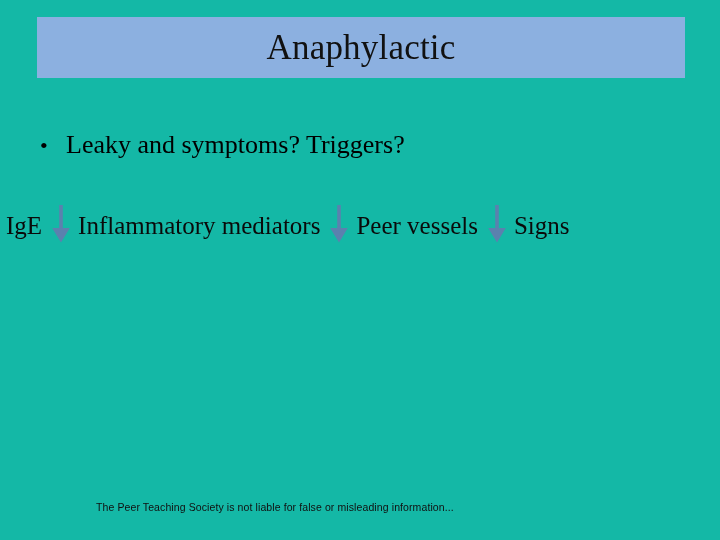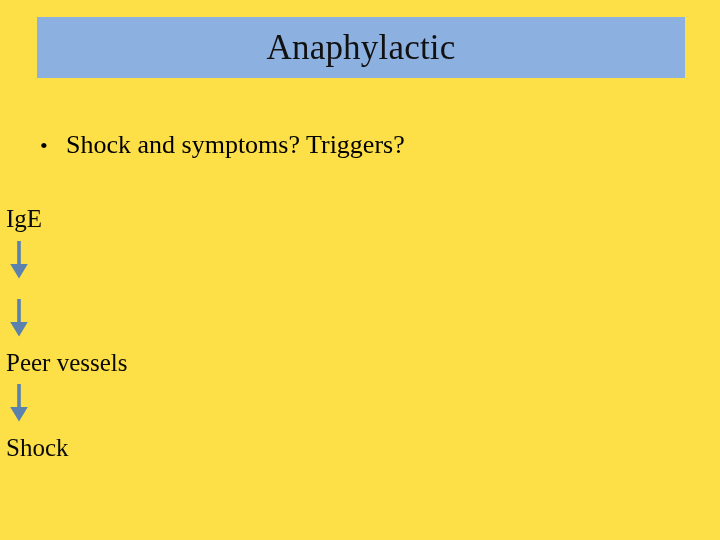--- a/index.html
+++ b/index.html
@@ -10,21 +10,21 @@
     width: 720px;
     height: 540px;
     background: #ffffff;
     font-family: "Liberation Serif", serif;
     overflow: hidden;
   }
   .slide {
     position: relative;
     width: 720px;
     height: 540px;
-    background: #fde047;
+    background: #14b8a6;
   }
 
   
   .title-band {
     position: absolute;
     left: 37px;
     top: 17px;
     width: 648px;
     height: 61px;
     background: #8cb0e0;
@@ -71,22 +71,21 @@
     line-height: 1.15;
   }
 
   
   .flow {
     position: absolute;
     left: 0;
     top: 205px;
     width: 652px;
     display: flex;
-    flex-direction: column;
-    align-items: flex-start;
+    align-items: center;
   }
   .flow-node {
     font-family: "Liberation Serif", serif;
     font-size: 25px;
     color: #0a0a0a;
     line-height: 1.1;
     text-align: center;
     white-space: nowrap;
     
     margin-left: 6px;
@@ -125,36 +124,37 @@
 <body>
 
 <div class="slide">
 
   <div class="title-band">
     <div class="title-text">Anaphylactic</div>
   </div>
 
   <div class="bullet-row">
     <span class="bullet-mark">•</span>
-    <span class="bullet-text">Shock and symptoms? Triggers?</span>
+    <span class="bullet-text">Leaky and symptoms? Triggers?</span>
   </div>
 
   <div class="flow">
 
     <div class="flow-node">IgE</div>
 
     <div class="gap-a"></div>
     <span class="flow-arrow">
       <svg width="22" height="38" viewBox="0 0 22 38" aria-hidden="true">
         <path d="M9.2 0 H12.8 V24 H9.2 Z" fill="#5b81ae"></path>
         <path d="M2.2 23 H19.8 L11 37.5 Z" fill="#5b81ae"></path>
       </svg>
     </span>
     <div class="gap-b"></div>
 
+    <div class="flow-node">Inflammatory mediators</div>
 
     <div class="gap-a"></div>
     <span class="flow-arrow">
       <svg width="22" height="38" viewBox="0 0 22 38" aria-hidden="true">
         <path d="M9.2 0 H12.8 V24 H9.2 Z" fill="#5b81ae"></path>
         <path d="M2.2 23 H19.8 L11 37.5 Z" fill="#5b81ae"></path>
       </svg>
     </span>
     <div class="gap-b"></div>
 
@@ -162,18 +162,19 @@
 
     <div class="gap-a"></div>
     <span class="flow-arrow">
       <svg width="22" height="38" viewBox="0 0 22 38" aria-hidden="true">
         <path d="M9.2 0 H12.8 V24 H9.2 Z" fill="#5b81ae"></path>
         <path d="M2.2 23 H19.8 L11 37.5 Z" fill="#5b81ae"></path>
       </svg>
     </span>
     <div class="gap-b"></div>
 
-    <div class="flow-node">Shock</div>
+    <div class="flow-node">Signs</div>
   </div>
 
 
+  <div class="disclaimer">The Peer Teaching Society is not liable for false or misleading information...</div>
 
 </div>
 
 </body></html>

